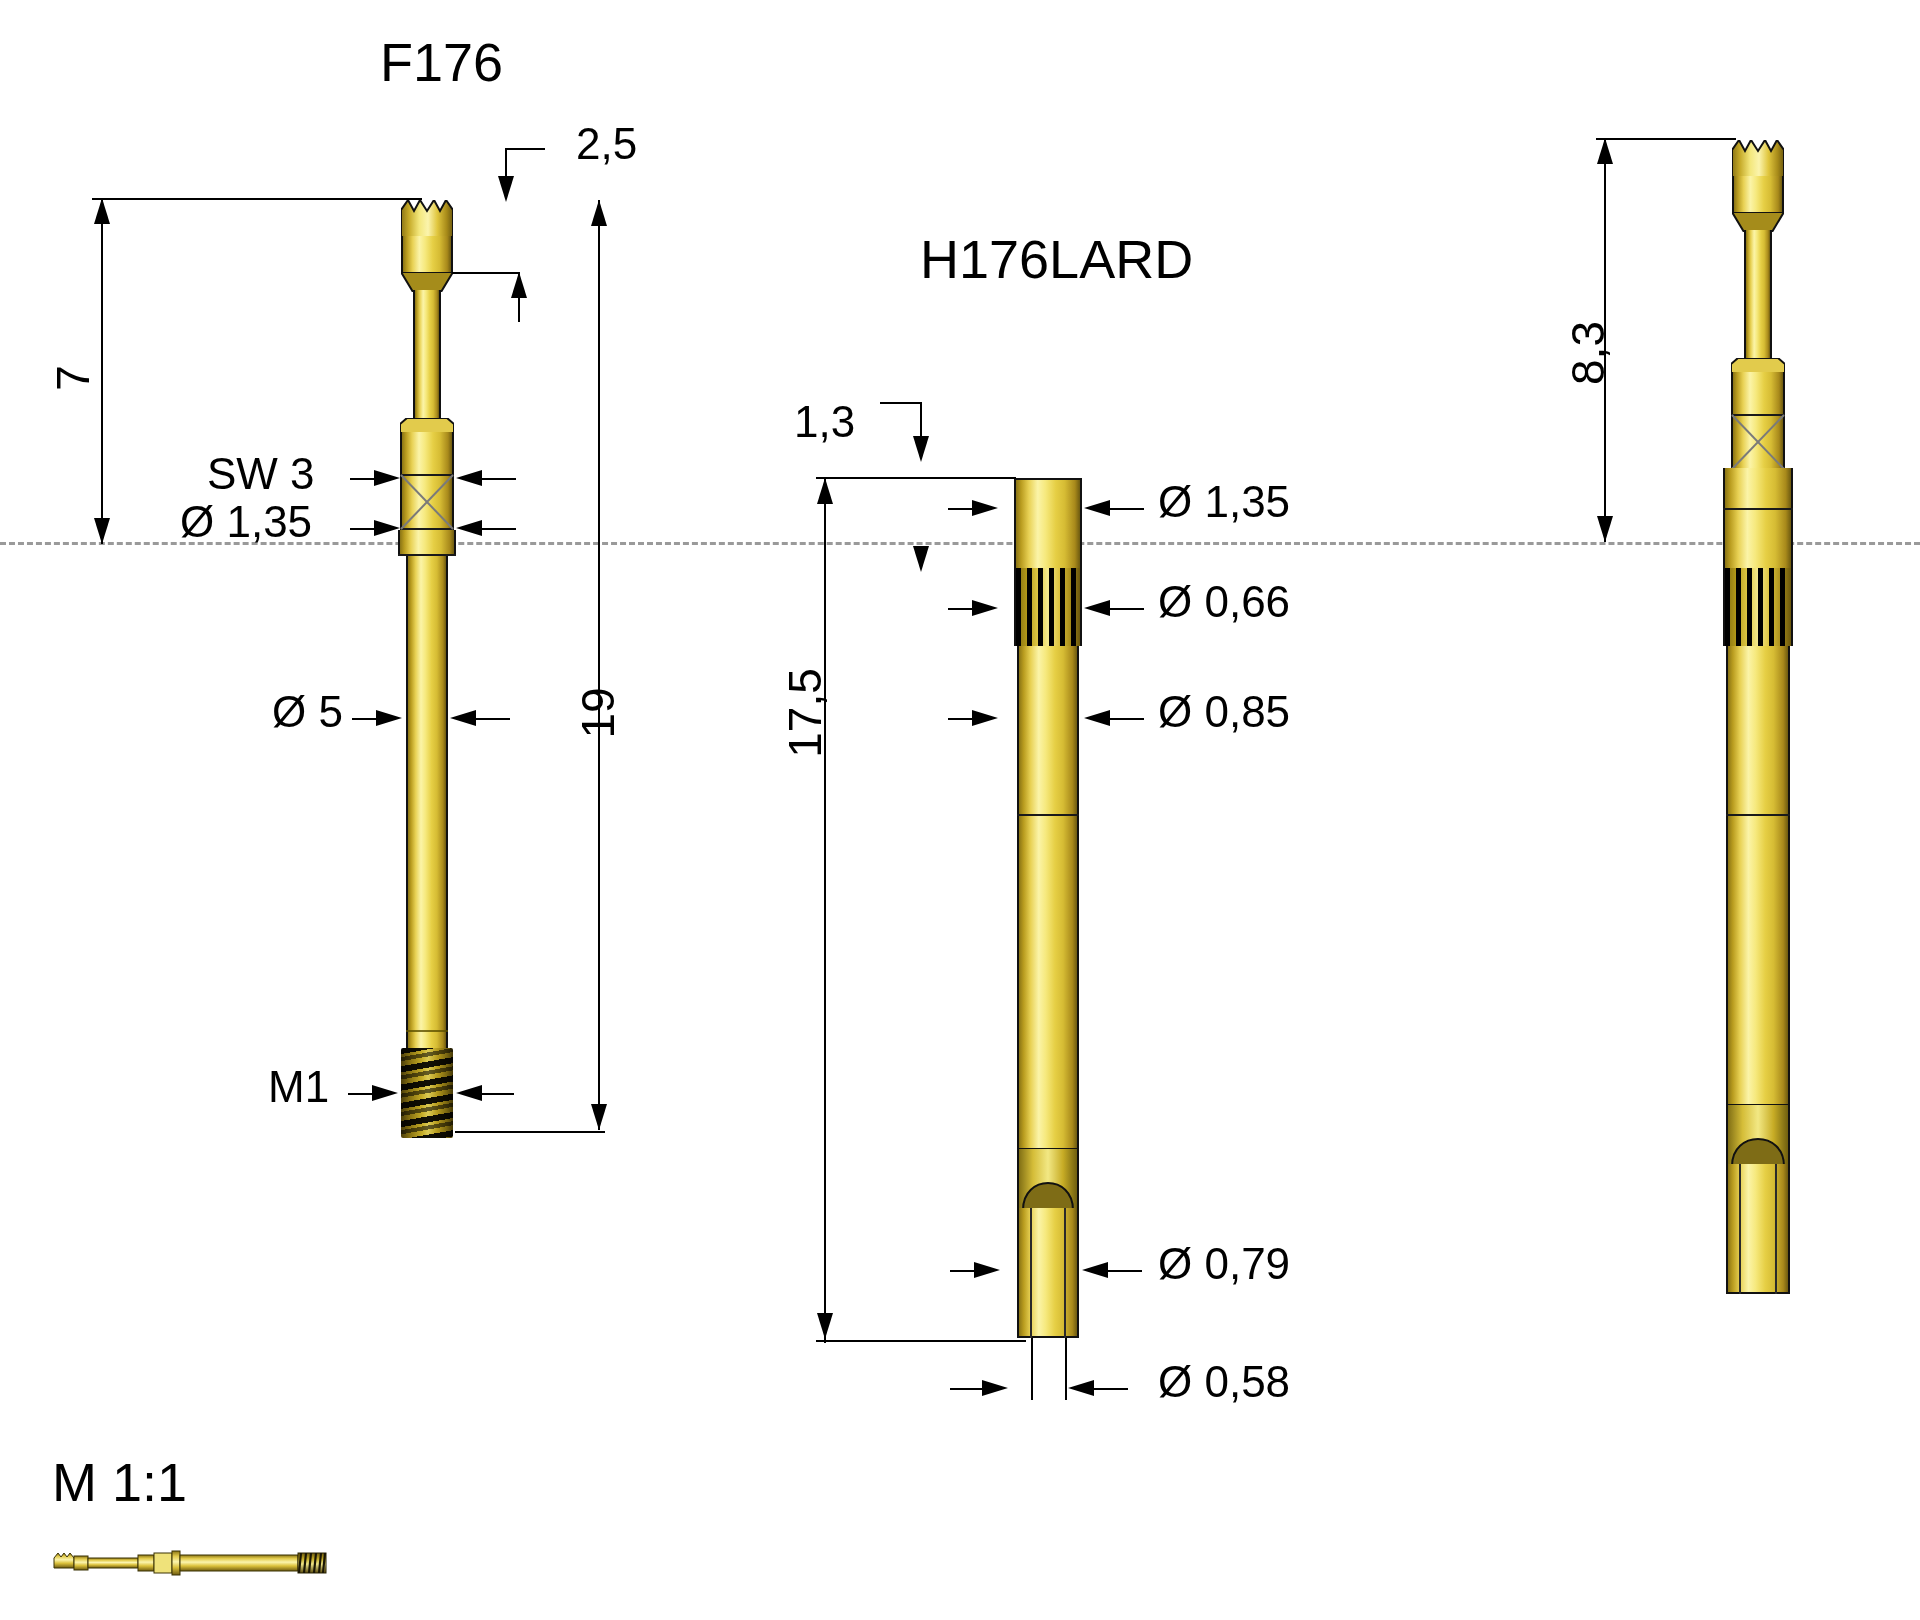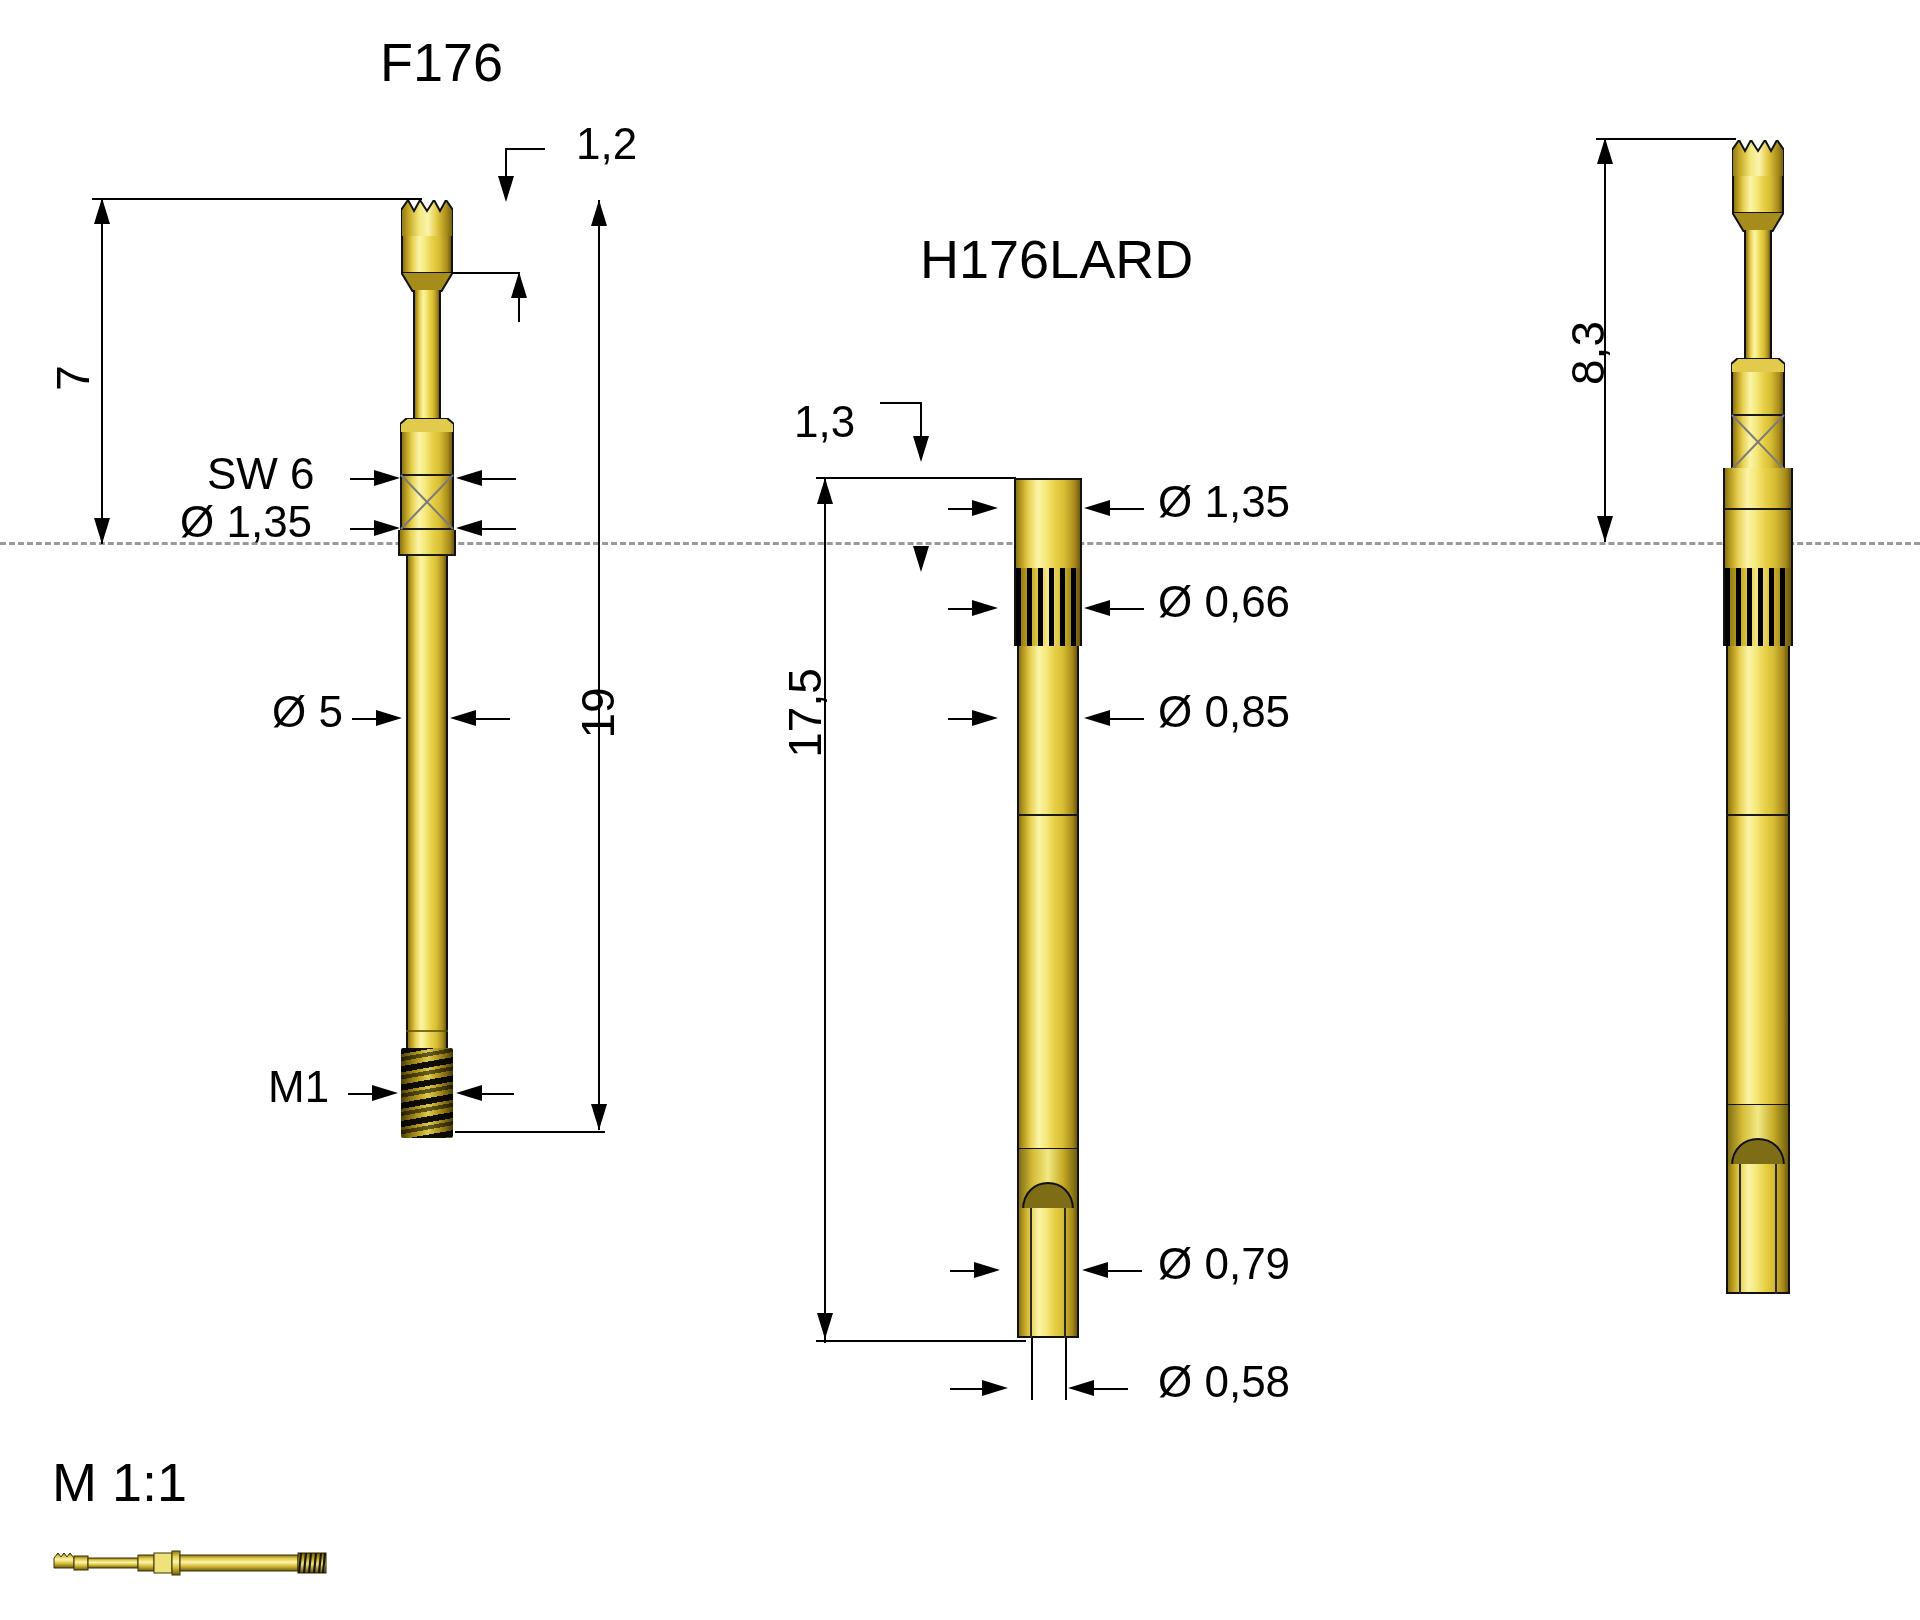--- a/index.html
+++ b/index.html
@@ -129,39 +129,39 @@
     <div class="seam" style="left:398px;top:554px;width:58px;"></div>
 
     <div class="metal" style="left:406px;top:556px;width:42px;height:495px;"></div>
     <div class="seamlt" style="left:406px;top:1030px;width:42px;"></div>
 
     <div class="thread" style="left:401px;top:1048px;width:52px;height:90px;"></div>
 
     <div class="ln hline" style="left:505px;top:148px;width:40px;"></div>
     <div class="ln vline" style="left:505px;top:148px;height:42px;"></div>
     <div class="ah ah-dn" style="left:498px;top:176px;"></div>
-    <div class="txt dim" style="left:576px;top:122px;">1,2</div>
+    <div class="txt dim" style="left:576px;top:122px;">2,5</div>
 
     <div class="ln hline" style="left:452px;top:272px;width:68px;"></div>
     <div class="ln vline" style="left:518px;top:272px;height:50px;"></div>
     <div class="ah ah-up" style="left:511px;top:272px;"></div>
 
     <div class="ln hline" style="left:92px;top:198px;width:330px;"></div>
     <div class="ln vline" style="left:101px;top:198px;height:346px;"></div>
     <div class="ah ah-up" style="left:94px;top:198px;"></div>
     <div class="ah ah-dn" style="left:94px;top:518px;"></div>
     <div class="txt dimbig vert" style="left:60px;top:355px;">7</div>
 
     <div class="ln vline" style="left:598px;top:200px;height:930px;"></div>
     <div class="ah ah-up" style="left:591px;top:200px;"></div>
     <div class="ah ah-dn" style="left:591px;top:1104px;"></div>
     <div class="ln hline" style="left:455px;top:1131px;width:150px;"></div>
     <div class="txt dimbig vert" style="left:572px;top:690px;">19</div>
 
-    <div class="txt dim" style="left:207px;top:452px;">SW 6</div>
+    <div class="txt dim" style="left:207px;top:452px;">SW 3</div>
     <div class="ln hline" style="left:350px;top:478px;width:26px;"></div>
     <div class="ah ah-rt" style="left:374px;top:470px;"></div>
     <div class="ah ah-lf" style="left:456px;top:470px;"></div>
     <div class="ln hline" style="left:482px;top:478px;width:34px;"></div>
 
     <div class="txt dim" style="left:180px;top:500px;">Ø 1,35</div>
     <div class="ln hline" style="left:350px;top:528px;width:26px;"></div>
     <div class="ah ah-rt" style="left:374px;top:520px;"></div>
     <div class="ah ah-lf" style="left:456px;top:520px;"></div>
     <div class="ln hline" style="left:482px;top:528px;width:34px;"></div>

